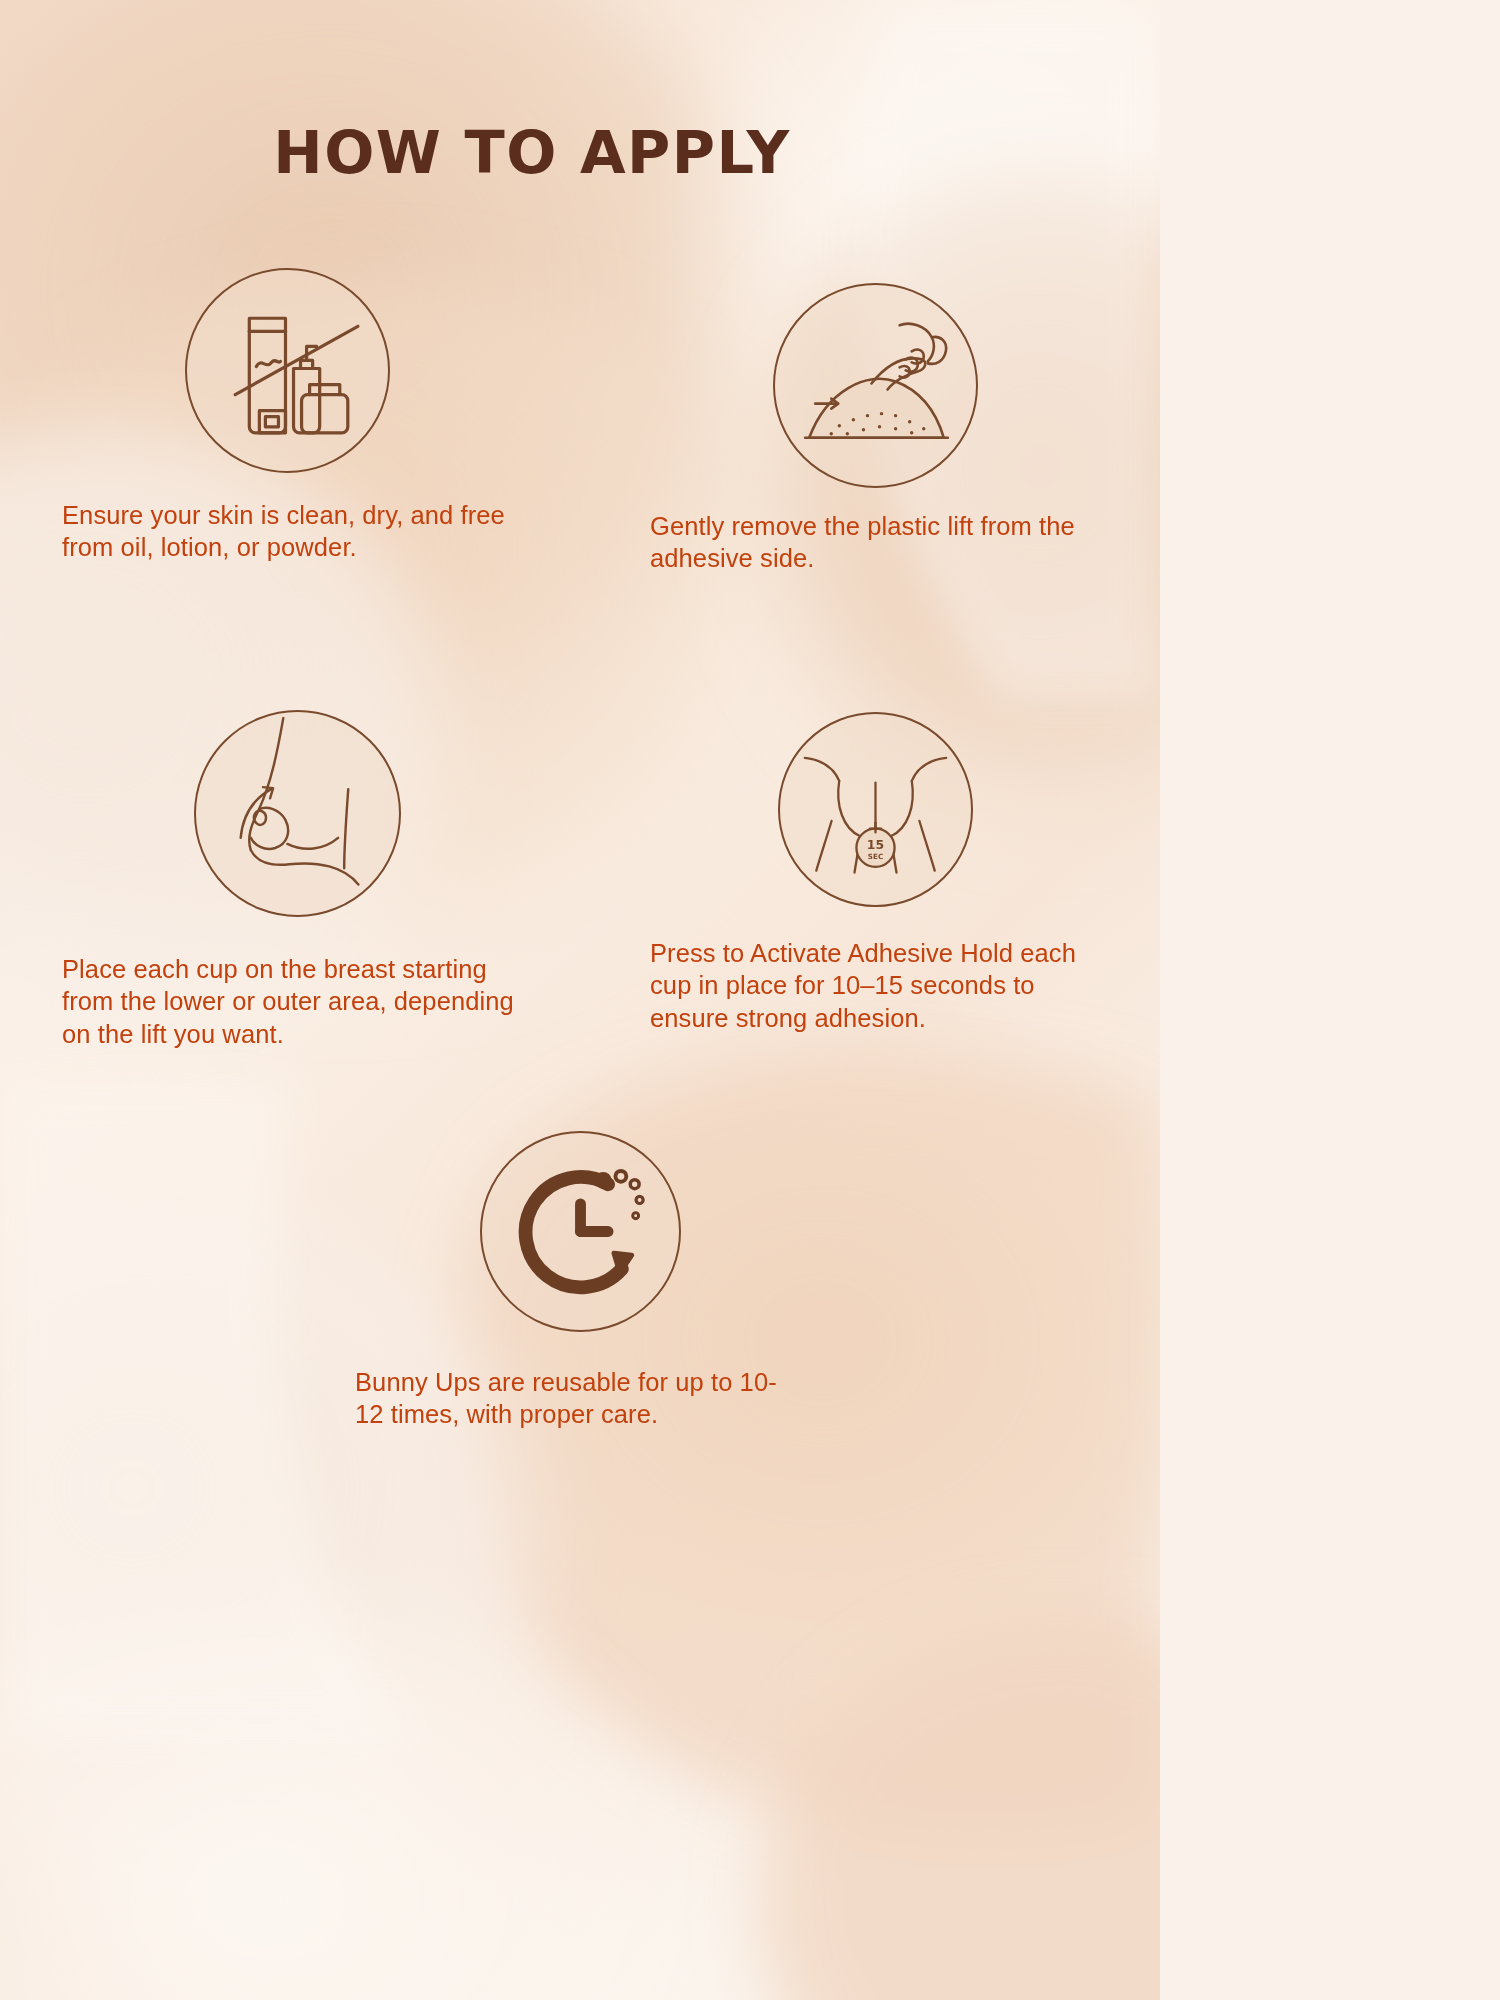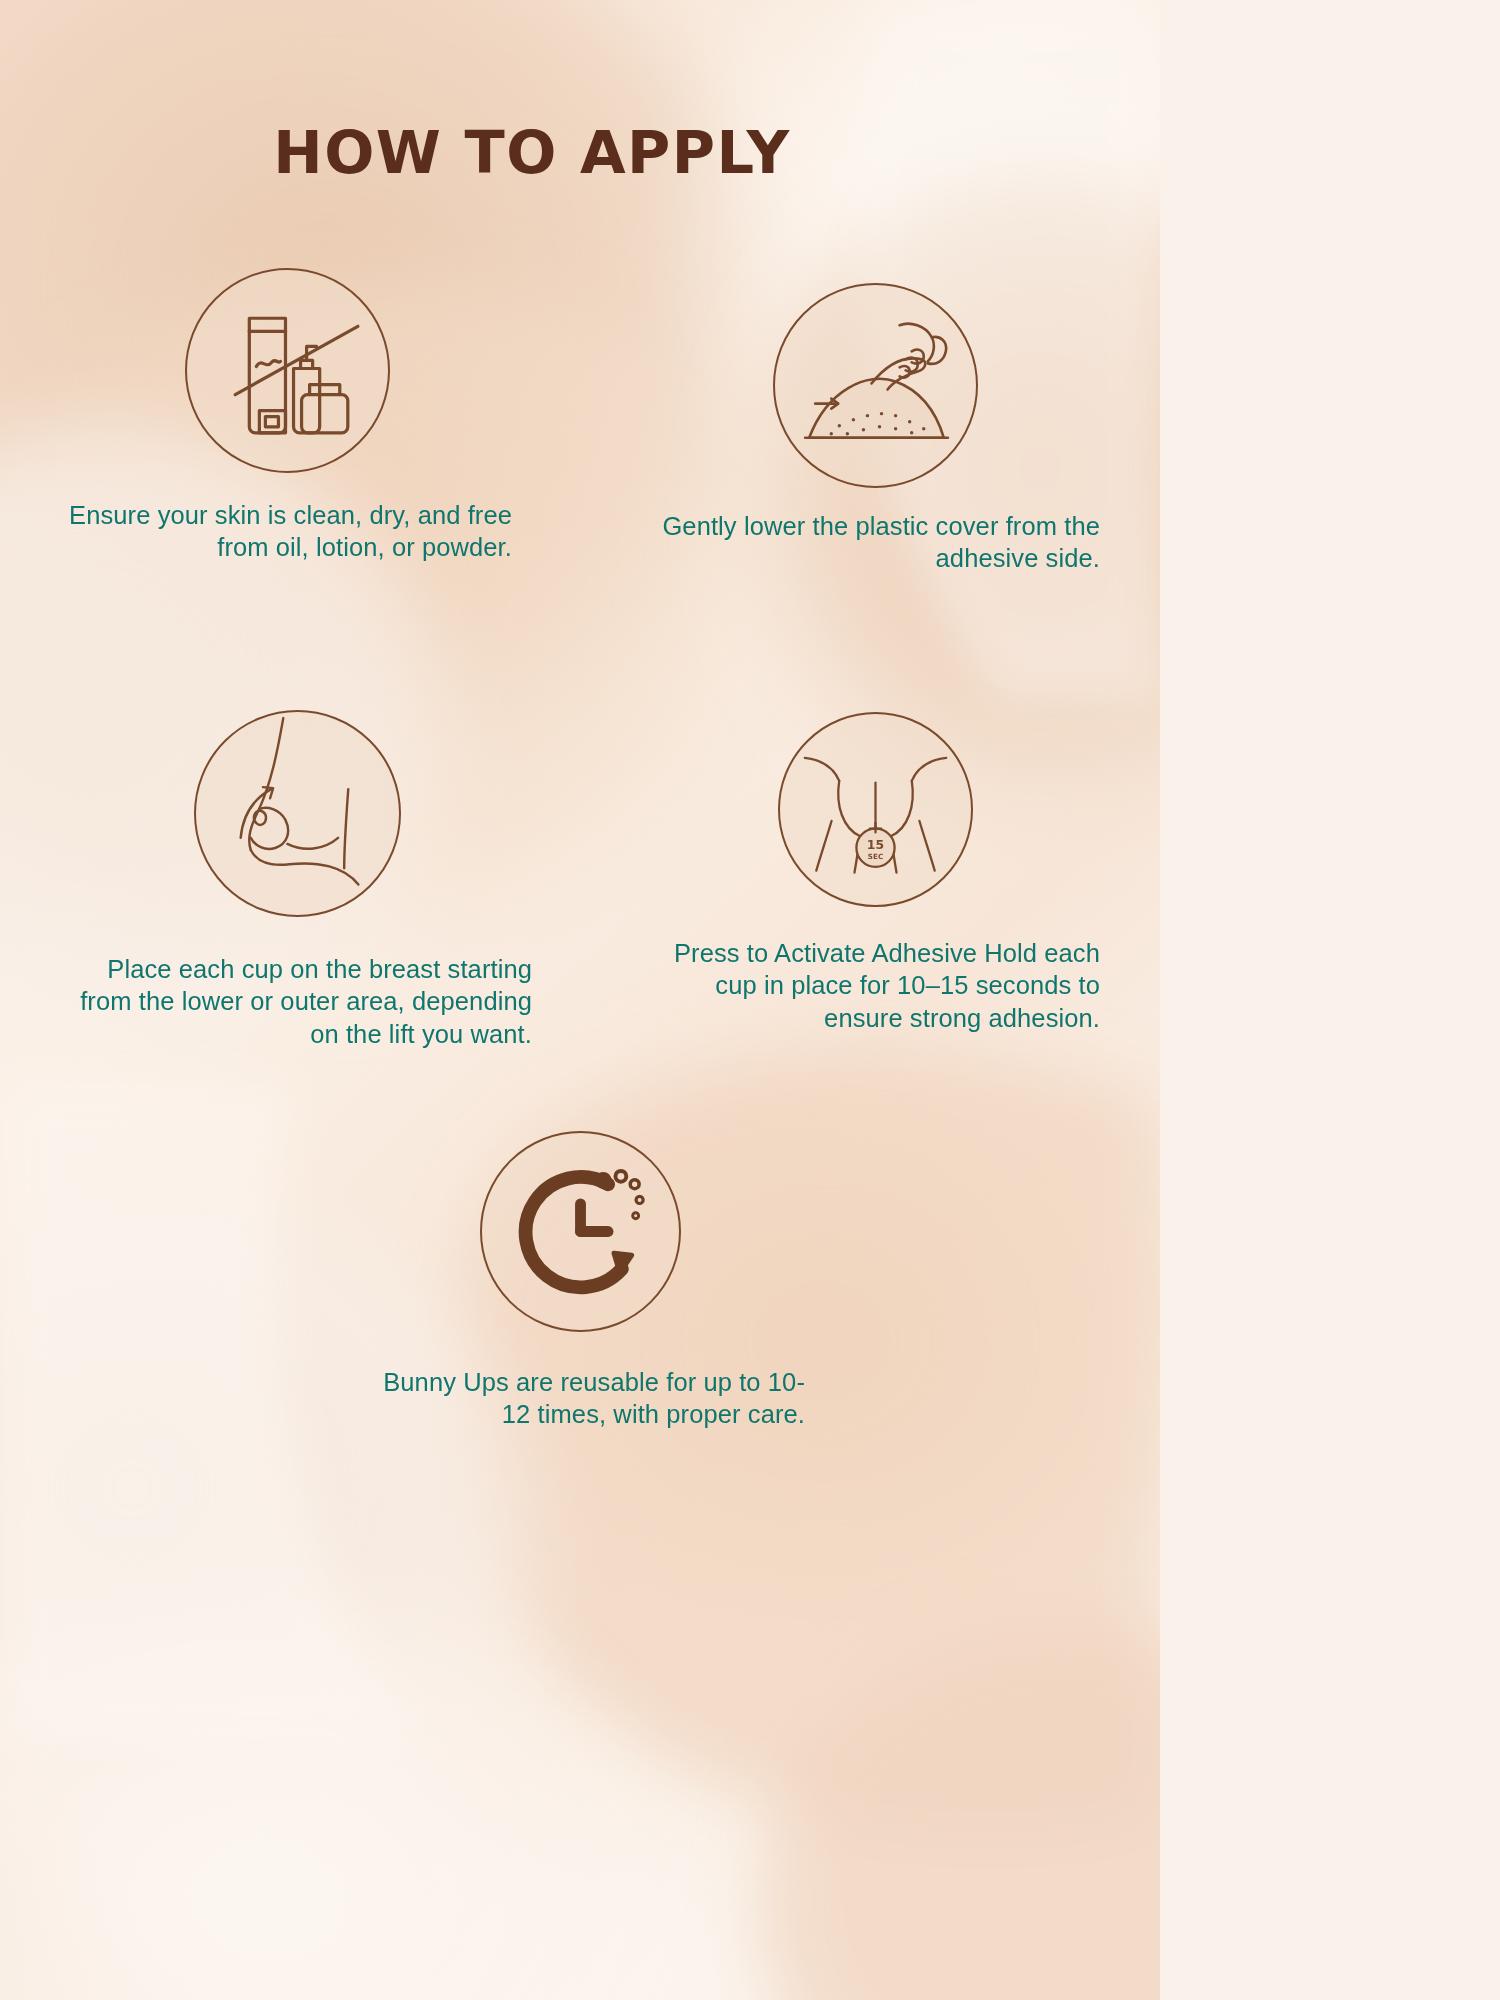--- a/index.html
+++ b/index.html
@@ -39,24 +39,24 @@
     position:relative;
     border:2.5px solid #7a4a2c;
     border-radius:50%;
     background:rgba(240,220,203,0.55);
     margin:0 auto;
     display:block;
   }
   .circle svg { display:block; width:100%; height:100%; }
   .caption {
     margin-top:22px;
-    text-align:right;
+    text-align:left;
     font-size:25.5px;
     line-height:1.27;
-    color:#0f766e;
+    color:#c2410c;
     letter-spacing:0.1px;
   }
 
   
   #step1 { top:268px; left:62px;  width:450px; }
   #step2 { top:283px; left:650px; width:450px; }
   #step3 { top:710px; left:62px;  width:470px; }
   #step4 { top:712px; left:650px; width:450px; }
   #step5 { top:1131px; left:355px; width:450px; }
 
@@ -193,21 +193,21 @@
           <path d="M156 52 C164 50 172 56 170 66 C168 76 160 80 152 78"></path>
           <path d="M136 66 c6 -4 12 -1 12 5 c0 6 -6 9 -12 6"></path>
           <path d="M130 74 c6 -4 12 -1 12 5 c0 6 -6 9 -12 6"></path>
           <path d="M124 82 c5 -3 10 -1 10 4 c0 5 -5 8 -10 5"></path>
 
           <path d="M40 118 h22"></path>
           <path d="M56 113 l7 5 l-7 5"></path>
         </g>
       </svg>
     </div>
-    <p class="caption">Gently lower the plastic cover from the adhesive side.</p>
+    <p class="caption">Gently remove the plastic lift from the adhesive side.</p>
   </div>
 
   <div class="step" id="step3">
     <div class="circle">
       <svg viewBox="0 0 200 200">
         <g fill="none" stroke="#7a4a2c" stroke-width="2.4" stroke-linejoin="round" stroke-linecap="round">
 
           <path d="M86 6 C80 40 74 70 62 96 C54 112 50 124 54 136"></path>
           <path d="M54 136 C60 148 74 152 92 150 C120 147 146 152 160 170"></path>
 

